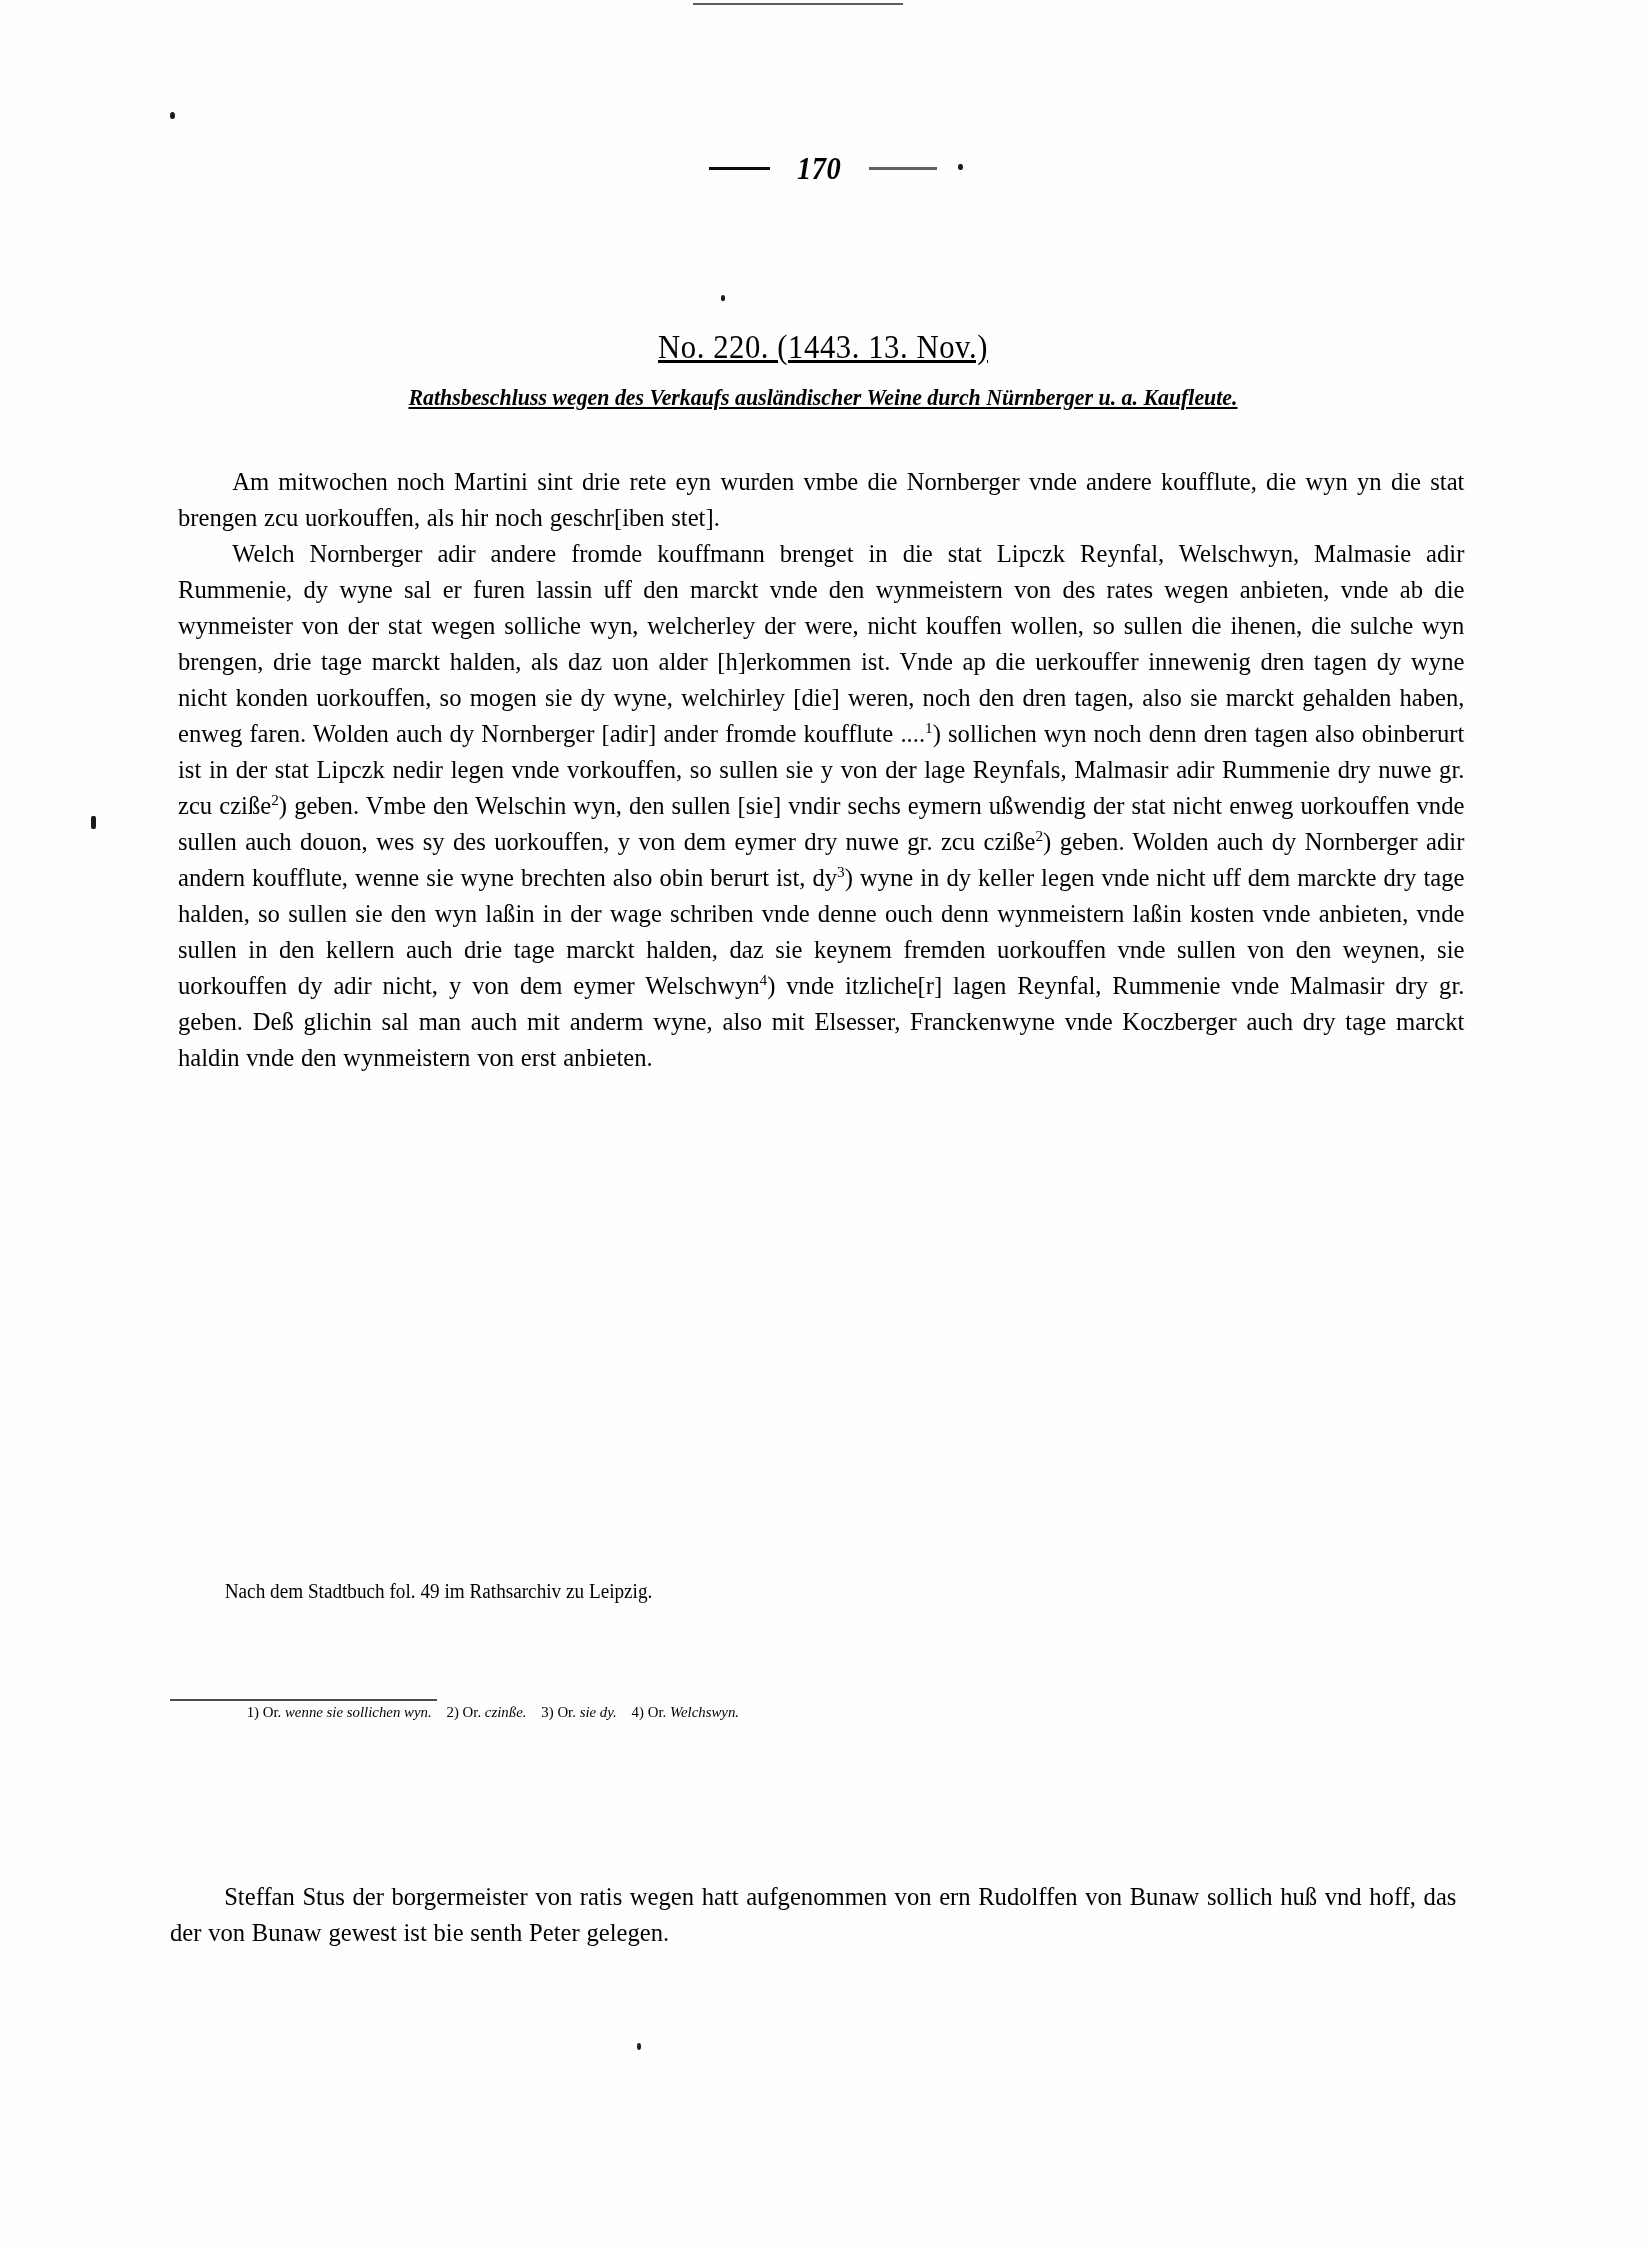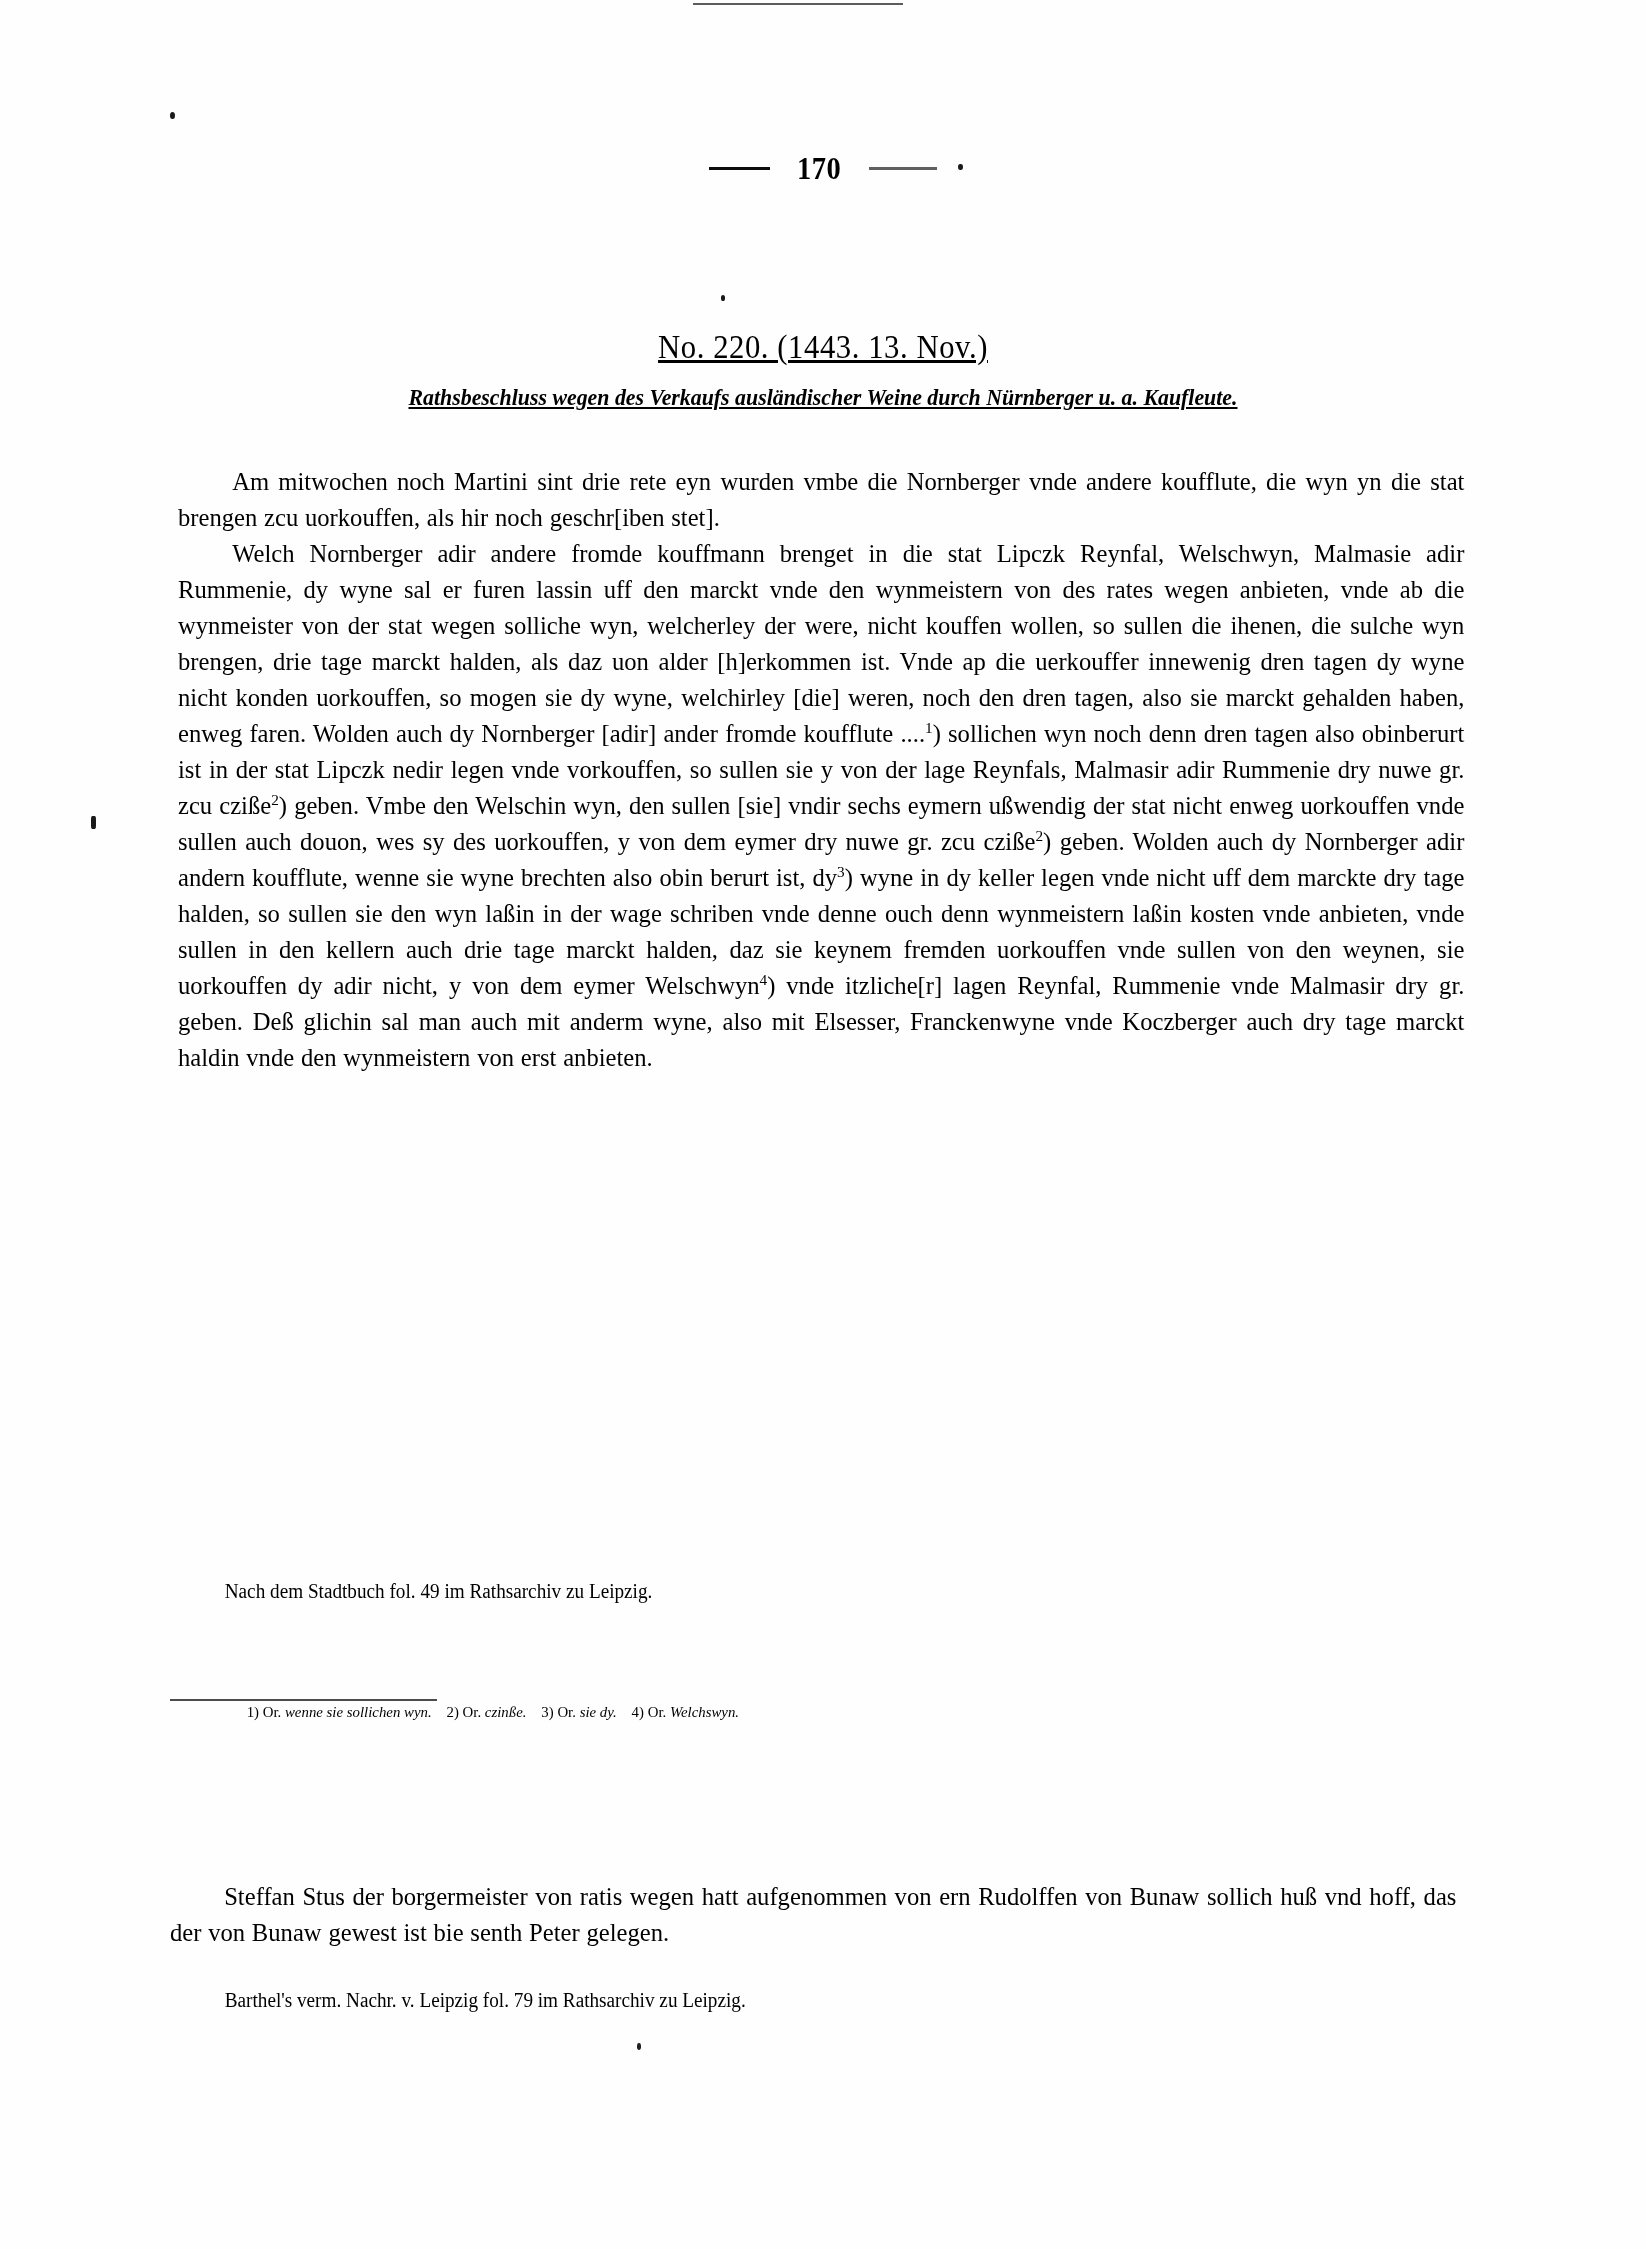--- a/index.html
+++ b/index.html
@@ -25,20 +25,21 @@
   
   .running-head {
     position: absolute;
     top: 153px;
     left: 0;
     width: 1646px;
     display: flex;
     align-items: center;
     justify-content: center;
     gap: 25px;
+    font-style: italic;
   }
   .rule-left, .rule-right {
     display: block;
     height: 2.3px;
     background: #0d0d0d;
   }
   .rule-left { width: 61px; }
   .rule-right { width: 68px; background: #2b2b2b; opacity: .75; }
   .folio {
     font-size: 31px;
@@ -179,18 +180,15 @@
       <span><span class="fn-num">3)</span>&nbsp;<span>Or.</span>&nbsp;<span class="fn-italic">sie dy.</span></span>&nbsp;&nbsp;&nbsp;
       <span><span class="fn-num">4)</span>&nbsp;<span>Or.</span>&nbsp;<span class="fn-italic">Welchswyn.</span></span>
     </p>
   </div>
 
 
   <div class="doc" style="top:1879px;">
     <p class="body-par">Steffan Stus der borgermeister von ratis wegen hatt aufgenommen von ern Rudolffen von Bunaw sollich huß vnd hoff, das der von Bunaw gewest ist bie senth Peter gelegen.</p>
   </div>
 
-  <div class="doc" style="top:1987px;">
-    <p class="src-note">Barthel's verm. Nachr. v. Leipzig fol. 79 im Rathsarchiv zu Leipzig.</p>
-  </div>
 
 </div>
 
 
 </body></html>

